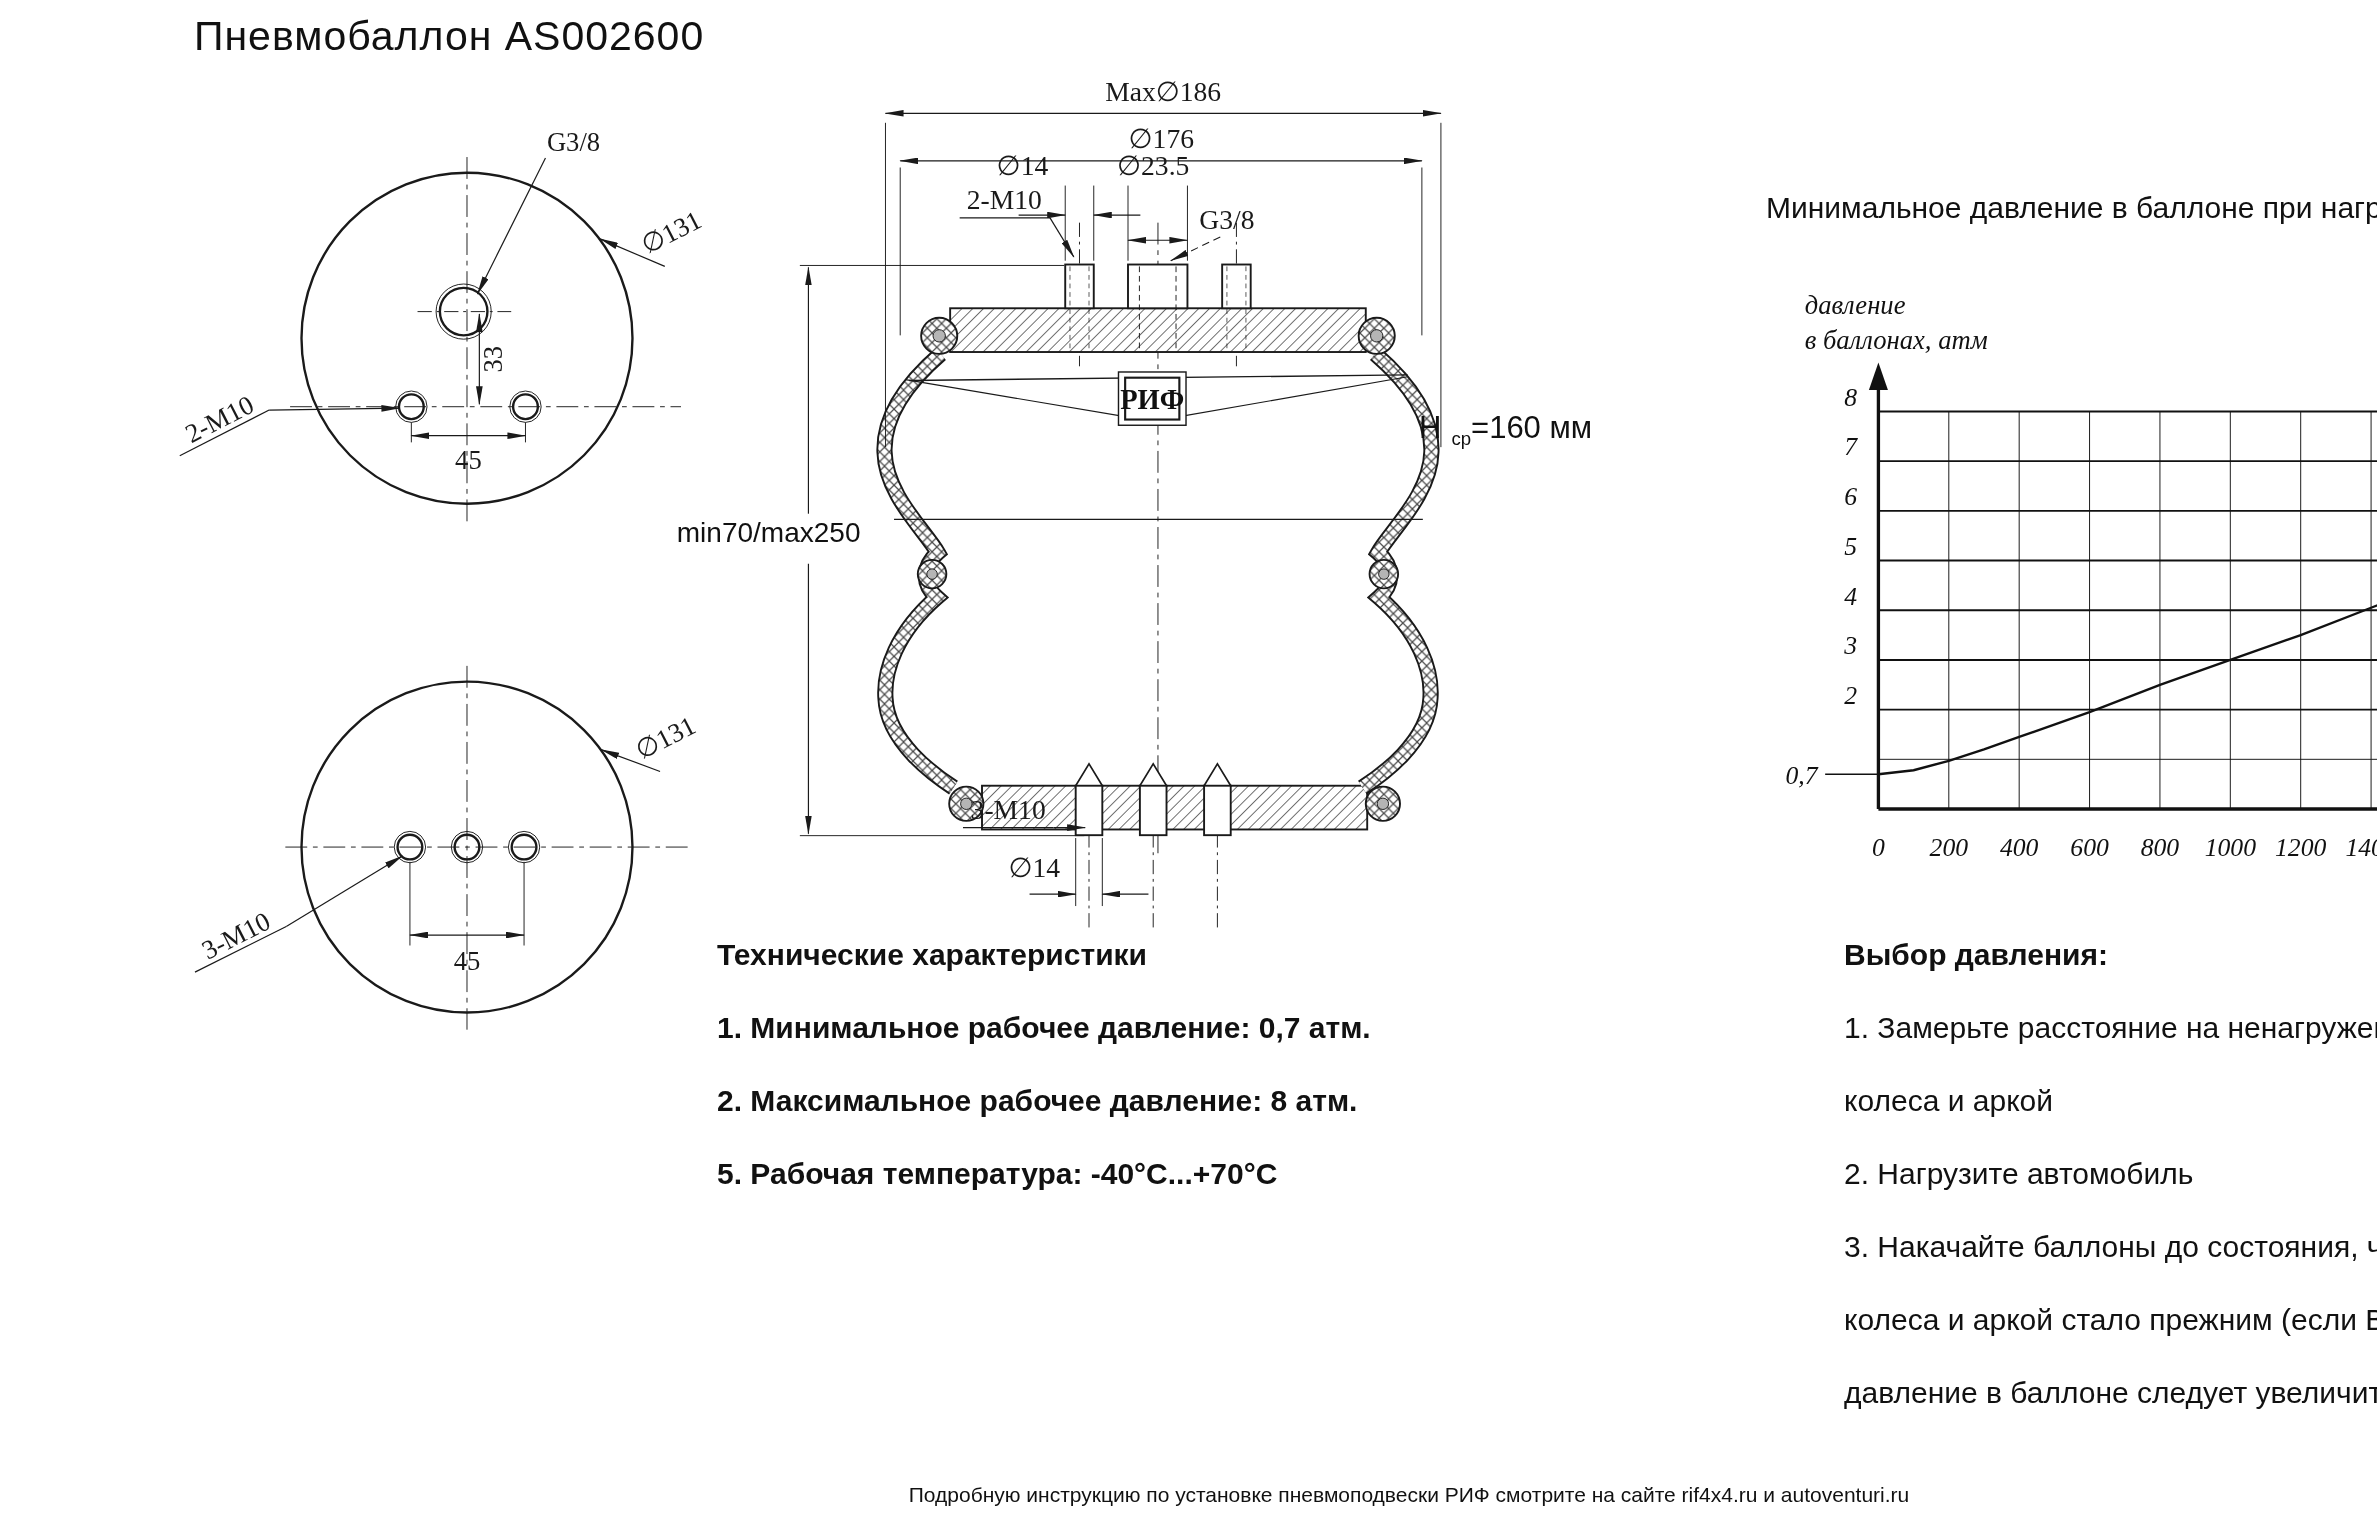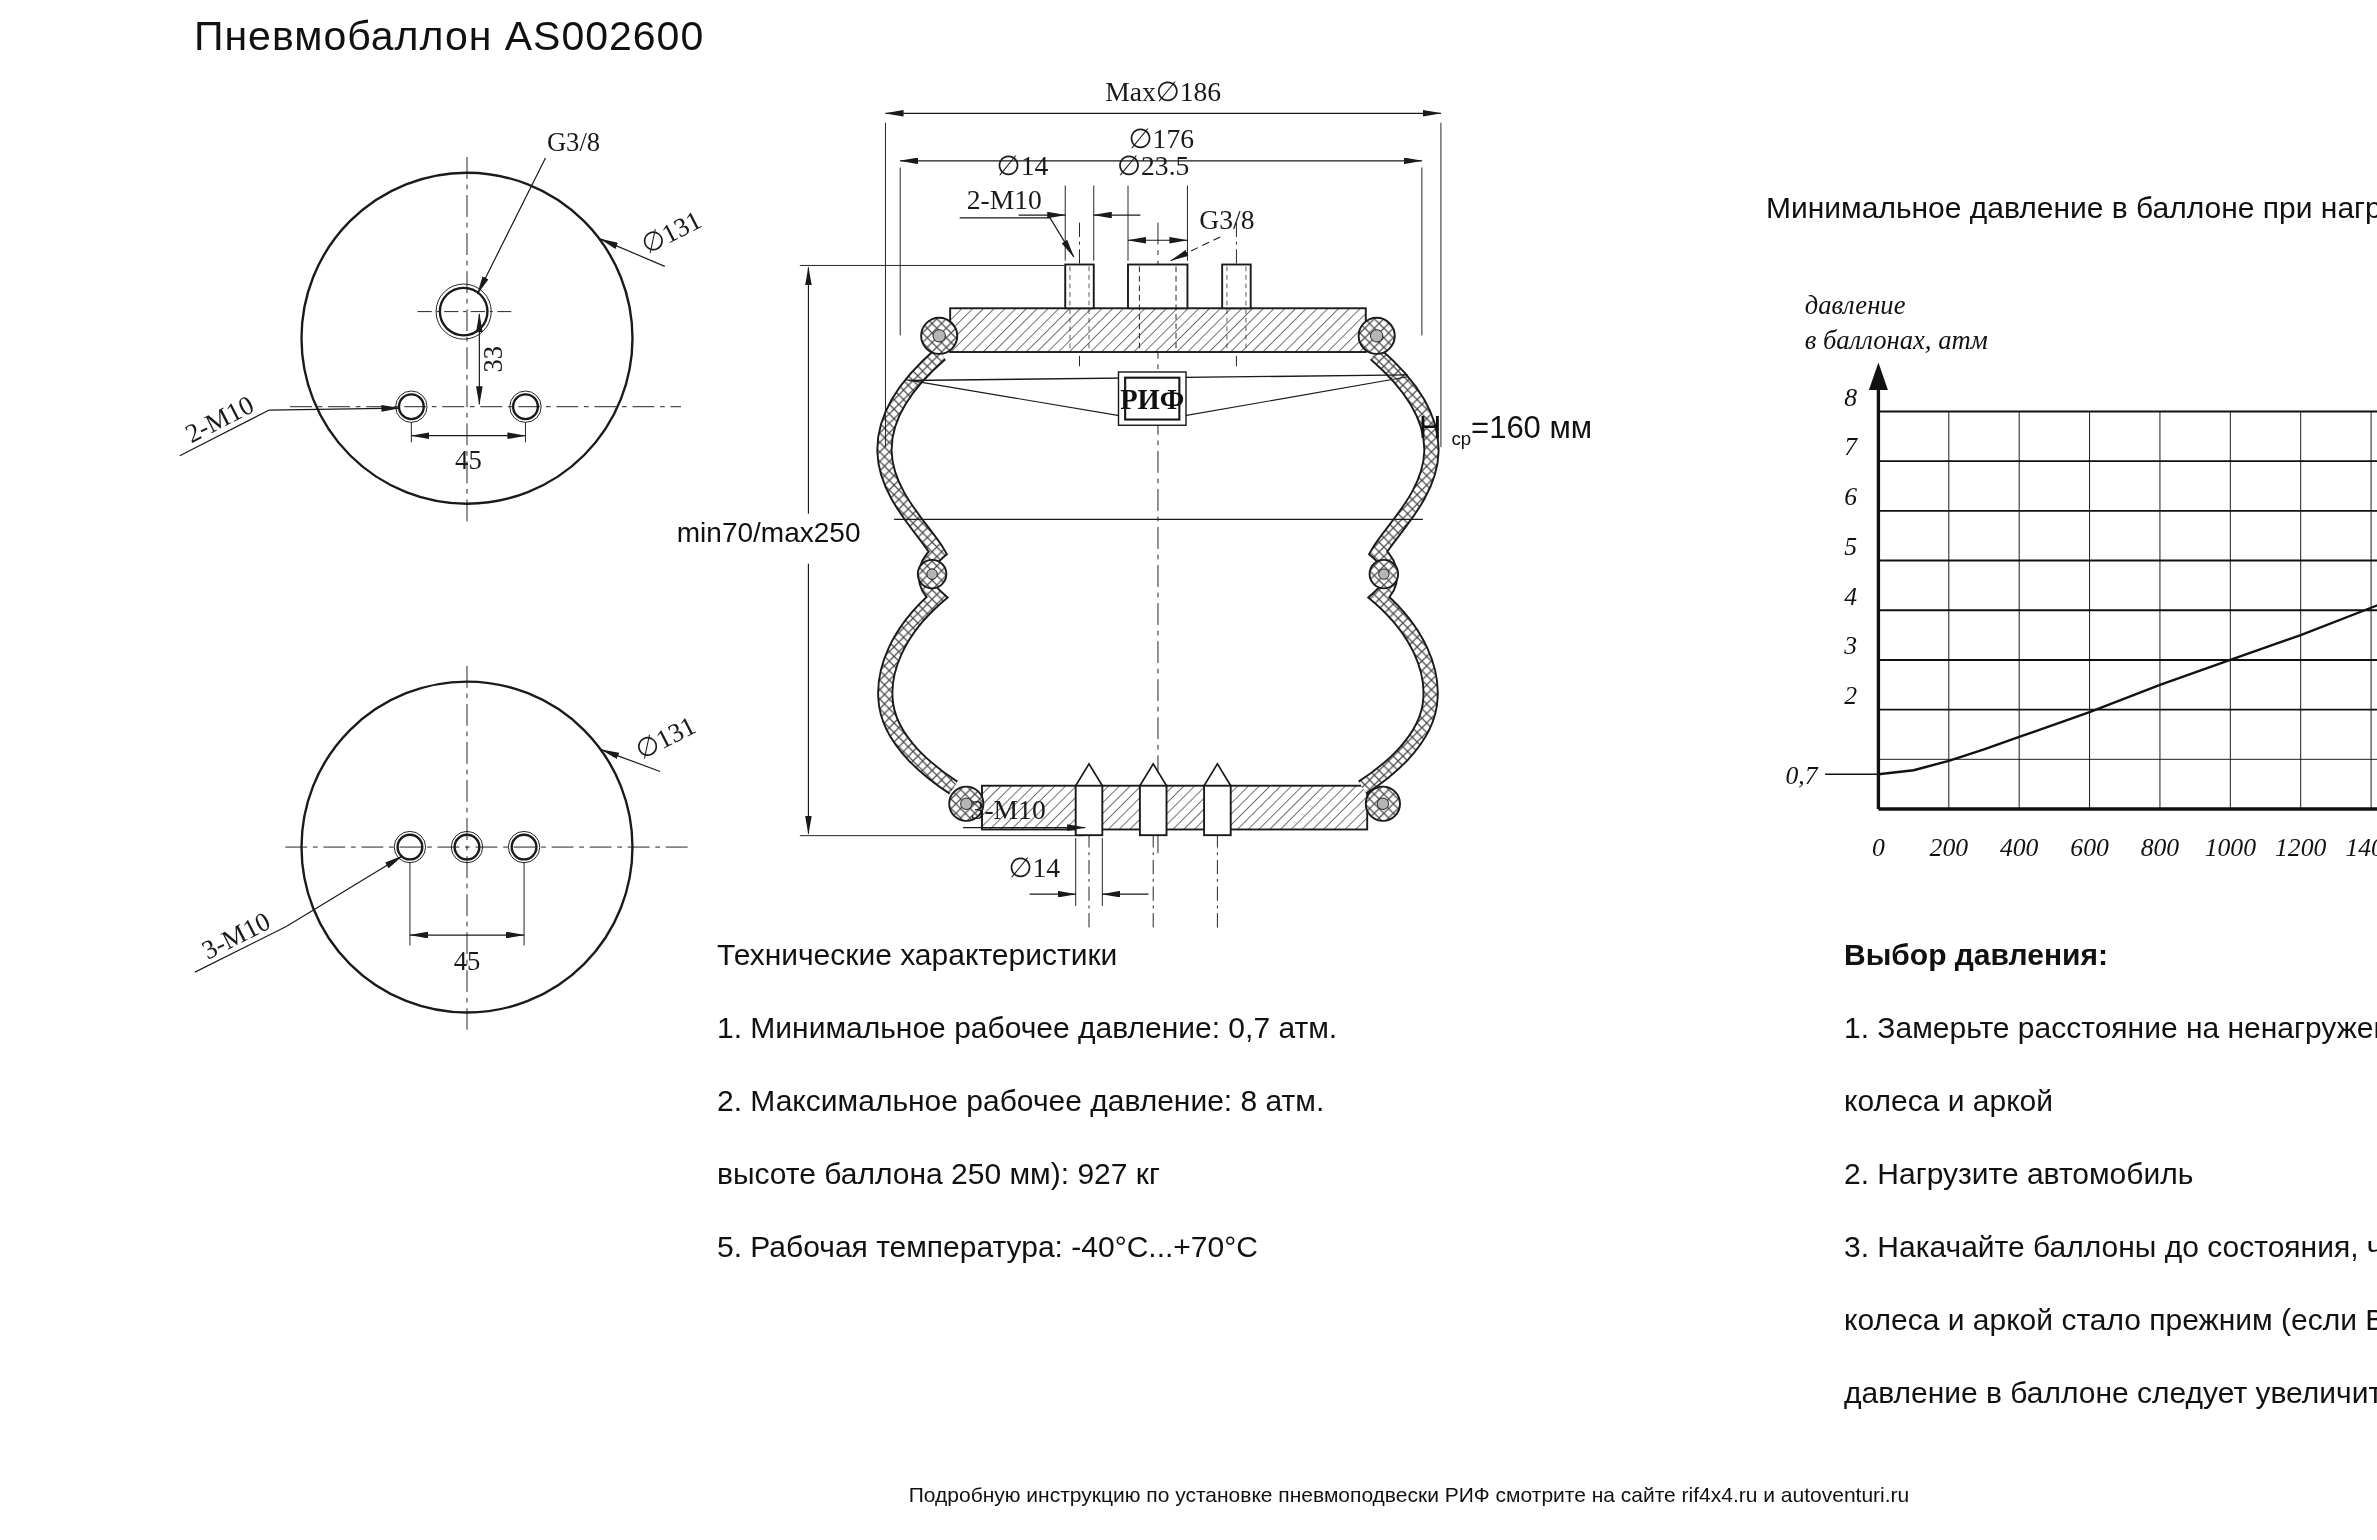--- a/index.html
+++ b/index.html
@@ -1,20 +1,20 @@
 <!DOCTYPE html>
 <html style="font-size:7.6px"><head>
 <meta charset="utf-8">
 <style>
   html,body{margin:0;padding:0;background:#ffffff;}
   body{width:3209px;height:1541px;position:relative;font-family:"Liberation Sans",sans-serif;color:#111;overflow:hidden;}
   .abs{position:absolute;}
   #title{left:194px;top:13.3px;font-size:41px;letter-spacing:1px;}
   #chart-title{left:1766px;top:191px;font-size:30px;}
-  #specs{left:717px;top:938px;width:1151px;font-size:30px;}
+  #specs{left:717px;top:938px;width:1151px;font-size:30px;font-weight:bold;}
   #pressure{left:1844px;top:938px;width:1322px;font-size:30px;}
   #pressure .hd{font-weight:bold;}
   .hd{height:73px;}
   .line{height:73px;white-space:nowrap;}
   #note{left:515px;top:1483px;width:1788px;text-align:center;font-size:21px;}
   #minmax{left:673px;top:517px;font-size:28px;background:#fff;padding:0 3.8px;}
   #hcp{left:1419px;top:410px;font-size:31px;}
   #hcp sub{font-size:0.6em;padding-left:10px;}
   svg{position:absolute;left:0;top:0;}
   .dim{font-family:"Liberation Serif",serif;font-size:56px;fill:#1a1a1a;}
@@ -254,21 +254,20 @@
 
 <div class="abs" id="minmax">min70/max250</div>
 
 <div class="abs" id="hcp"><span>Н</span><sub>ср</sub><span>=160 мм</span></div>
 
 <div class="abs" id="specs">
   <div class="hd">Технические характеристики</div>
   <div>
       <div class="line">1. Минимальное рабочее давление: 0,7 атм.</div>
       <div class="line">2. Максимальное рабочее давление: 8 атм.</div>
-      <div class="line">высоте баллона 250 мм): 927 кг</div>
       <div class="line">5. Рабочая температура: -40°С...+70°С</div>
     </div>
 </div>
 
 <div class="abs" id="pressure">
   <div class="hd">Выбор давления:</div>
   <div>
       <div class="line">1. Замерьте расстояние на ненагруженном автомобиле между центром</div>
       <div class="line">колеса и аркой</div>
       <div class="line">2. Нагрузите автомобиль</div>

